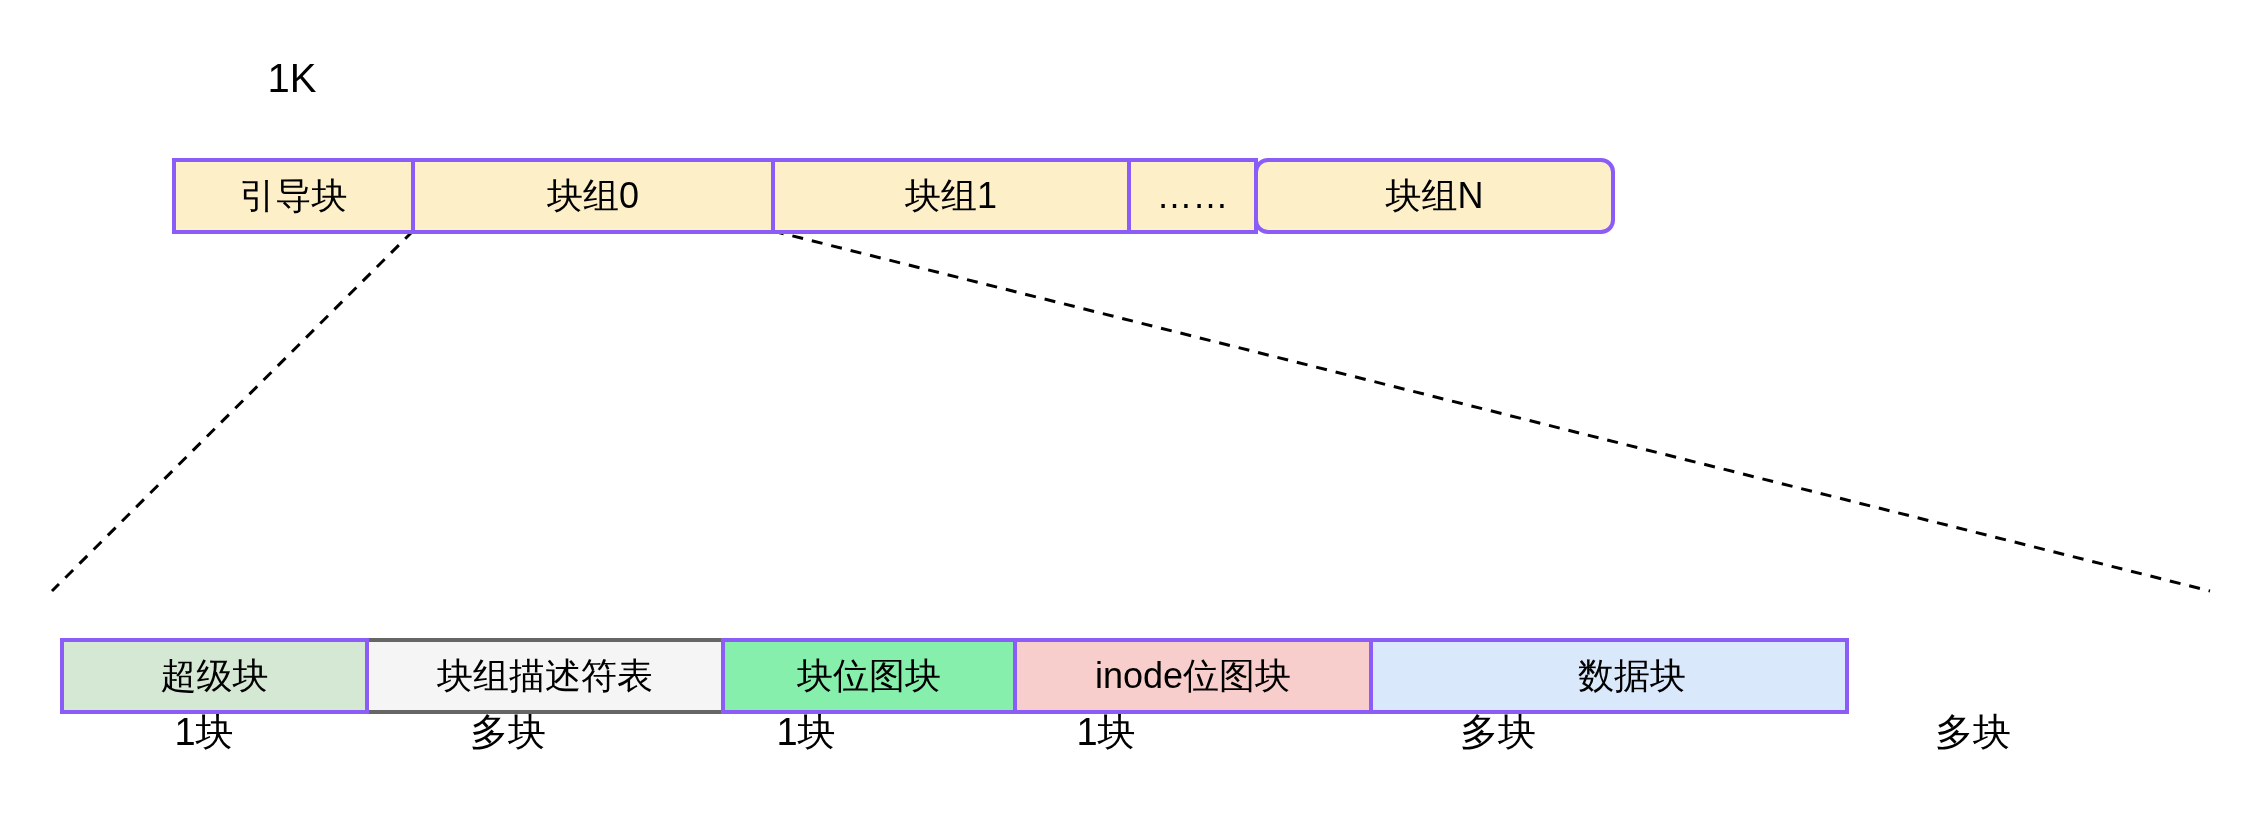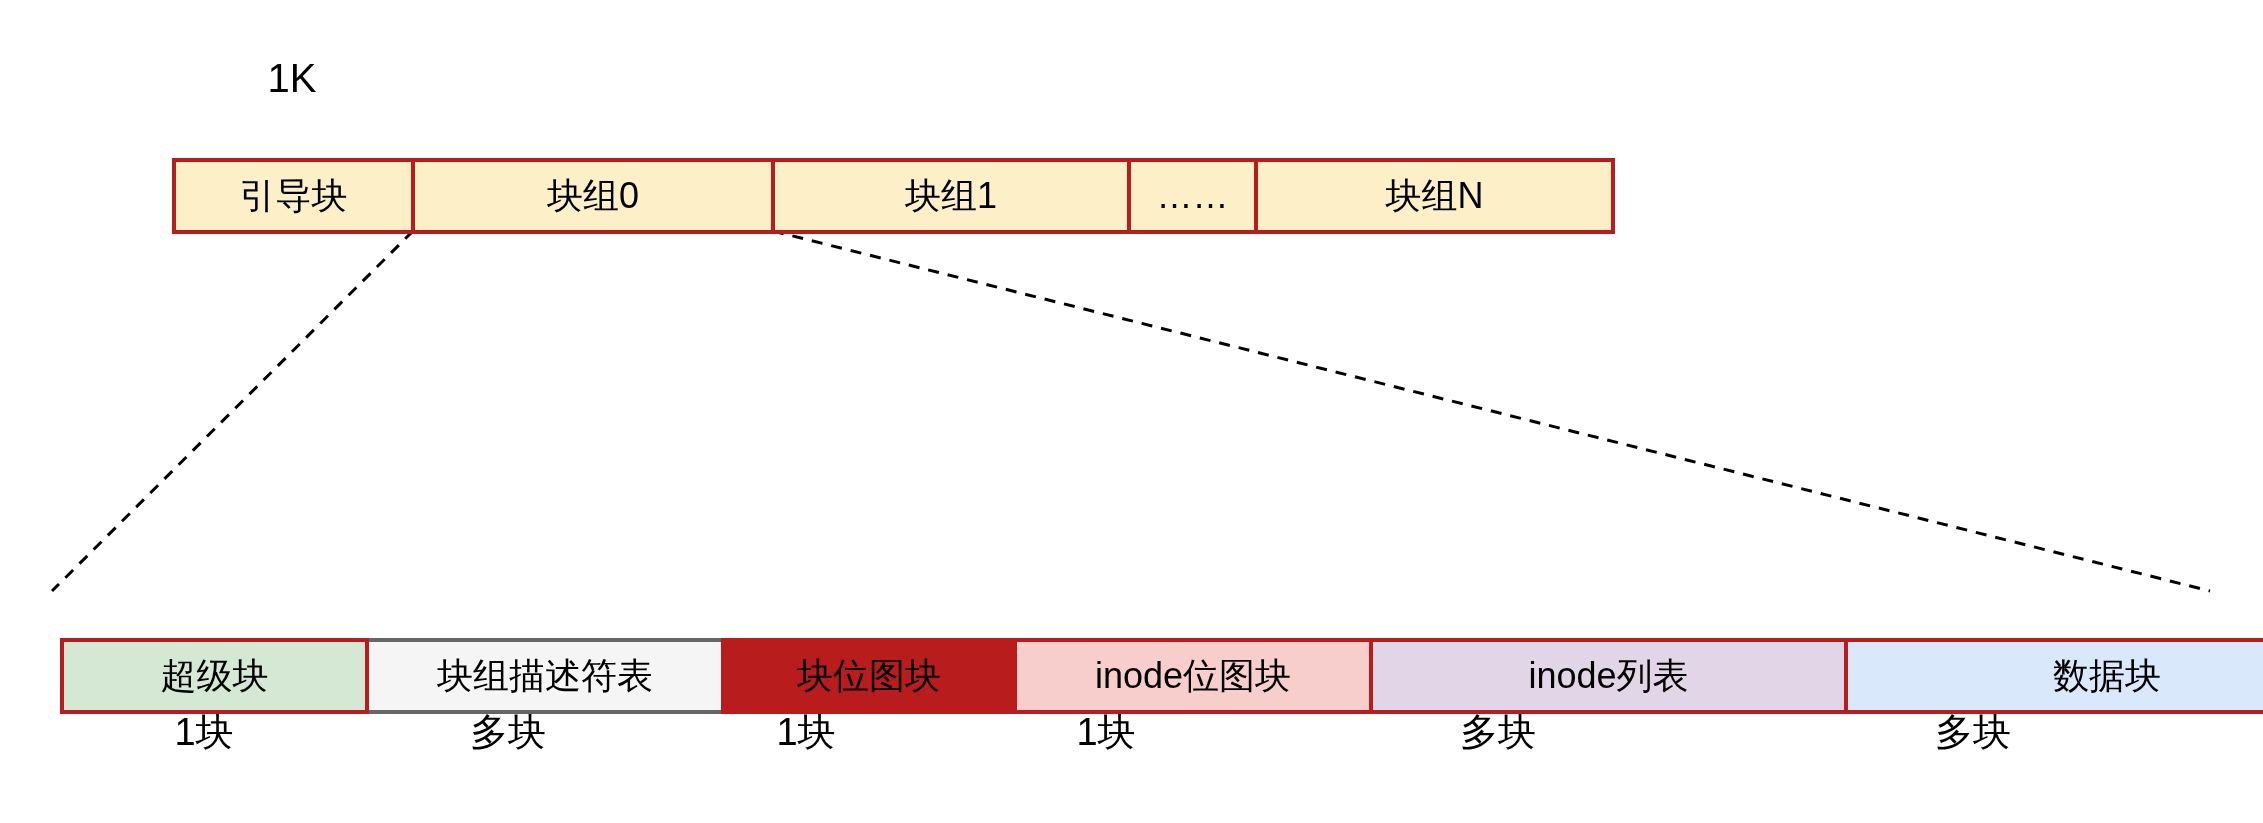--- a/index.html
+++ b/index.html
@@ -45,45 +45,45 @@
   }
   .bar-bottom {
     left: 60px;
     top: 590px;
     height: 124px;
   }
   .cell {
     box-sizing: border-box;
     position: relative;
     z-index: 3;
-    border: 4px solid #b91c1c;
+    border: 4px solid #8b5cf6;
     margin-left: -4px;
     display: flex;
     align-items: center;
     justify-content: center;
     font-size: 36px;
     white-space: nowrap;
     margin-top: 48px;
   }
   .cell:first-child { margin-left: 0; }
   
   .cell-yellow { background: #fdf0c9; }
   
   .fill-green  { background: #d5e8d4; z-index: 2; }
   .fill-gray   { background: #f5f5f5; border-color: #666666; z-index: 1; }
-  .fill-orange { background: #b91c1c; justify-content: center; }
+  .fill-orange { background: #86efac; justify-content: center; }
   .fill-pink   { background: #f8cecc; }
   .fill-purple { background: #e1d5e7; }
   .fill-blue   { background: #dae8fc; }
   
   .tw1 { width: 243px; }
   .tw2 { width: 364px; }
   .tw3 { width: 360px; }
   .tw4 { width: 131px; }
-  .tw5 { width: 361px; }
+  .tw5 { width: 361px; border-radius: 14px; }
   
   .bw1 { width: 309px; }
   .bw2 { width: 360px; }
   .bw3 { width: 296px; }
   .bw4 { width: 360px; }
   .bw5 { width: 479px; }
   .bw6 { width: 480px; padding-left: 46px; }
   .count-label {
     position: absolute;
     top: 710px;
@@ -135,23 +135,20 @@
     </div>
     <div class="cell fill-gray bw2">
       <span>块组描述符表</span>
     </div>
     <div class="cell fill-orange bw3">
       <span>块位图块</span>
     </div>
     <div class="cell fill-pink bw4">
       <span>inode位图块</span>
     </div>
-    <div class="cell fill-purple bw5">
-      <span>inode列表</span>
-    </div>
     <div class="cell fill-blue bw6">
       <span>数据块</span>
     </div>
   </div>
 
   <span class="count-label cl1">1块</span>
   <span class="count-label cl2">多块</span>
   <span class="count-label cl3">1块</span>
   <span class="count-label cl4">1块</span>
   <span class="count-label cl5">多块</span>

